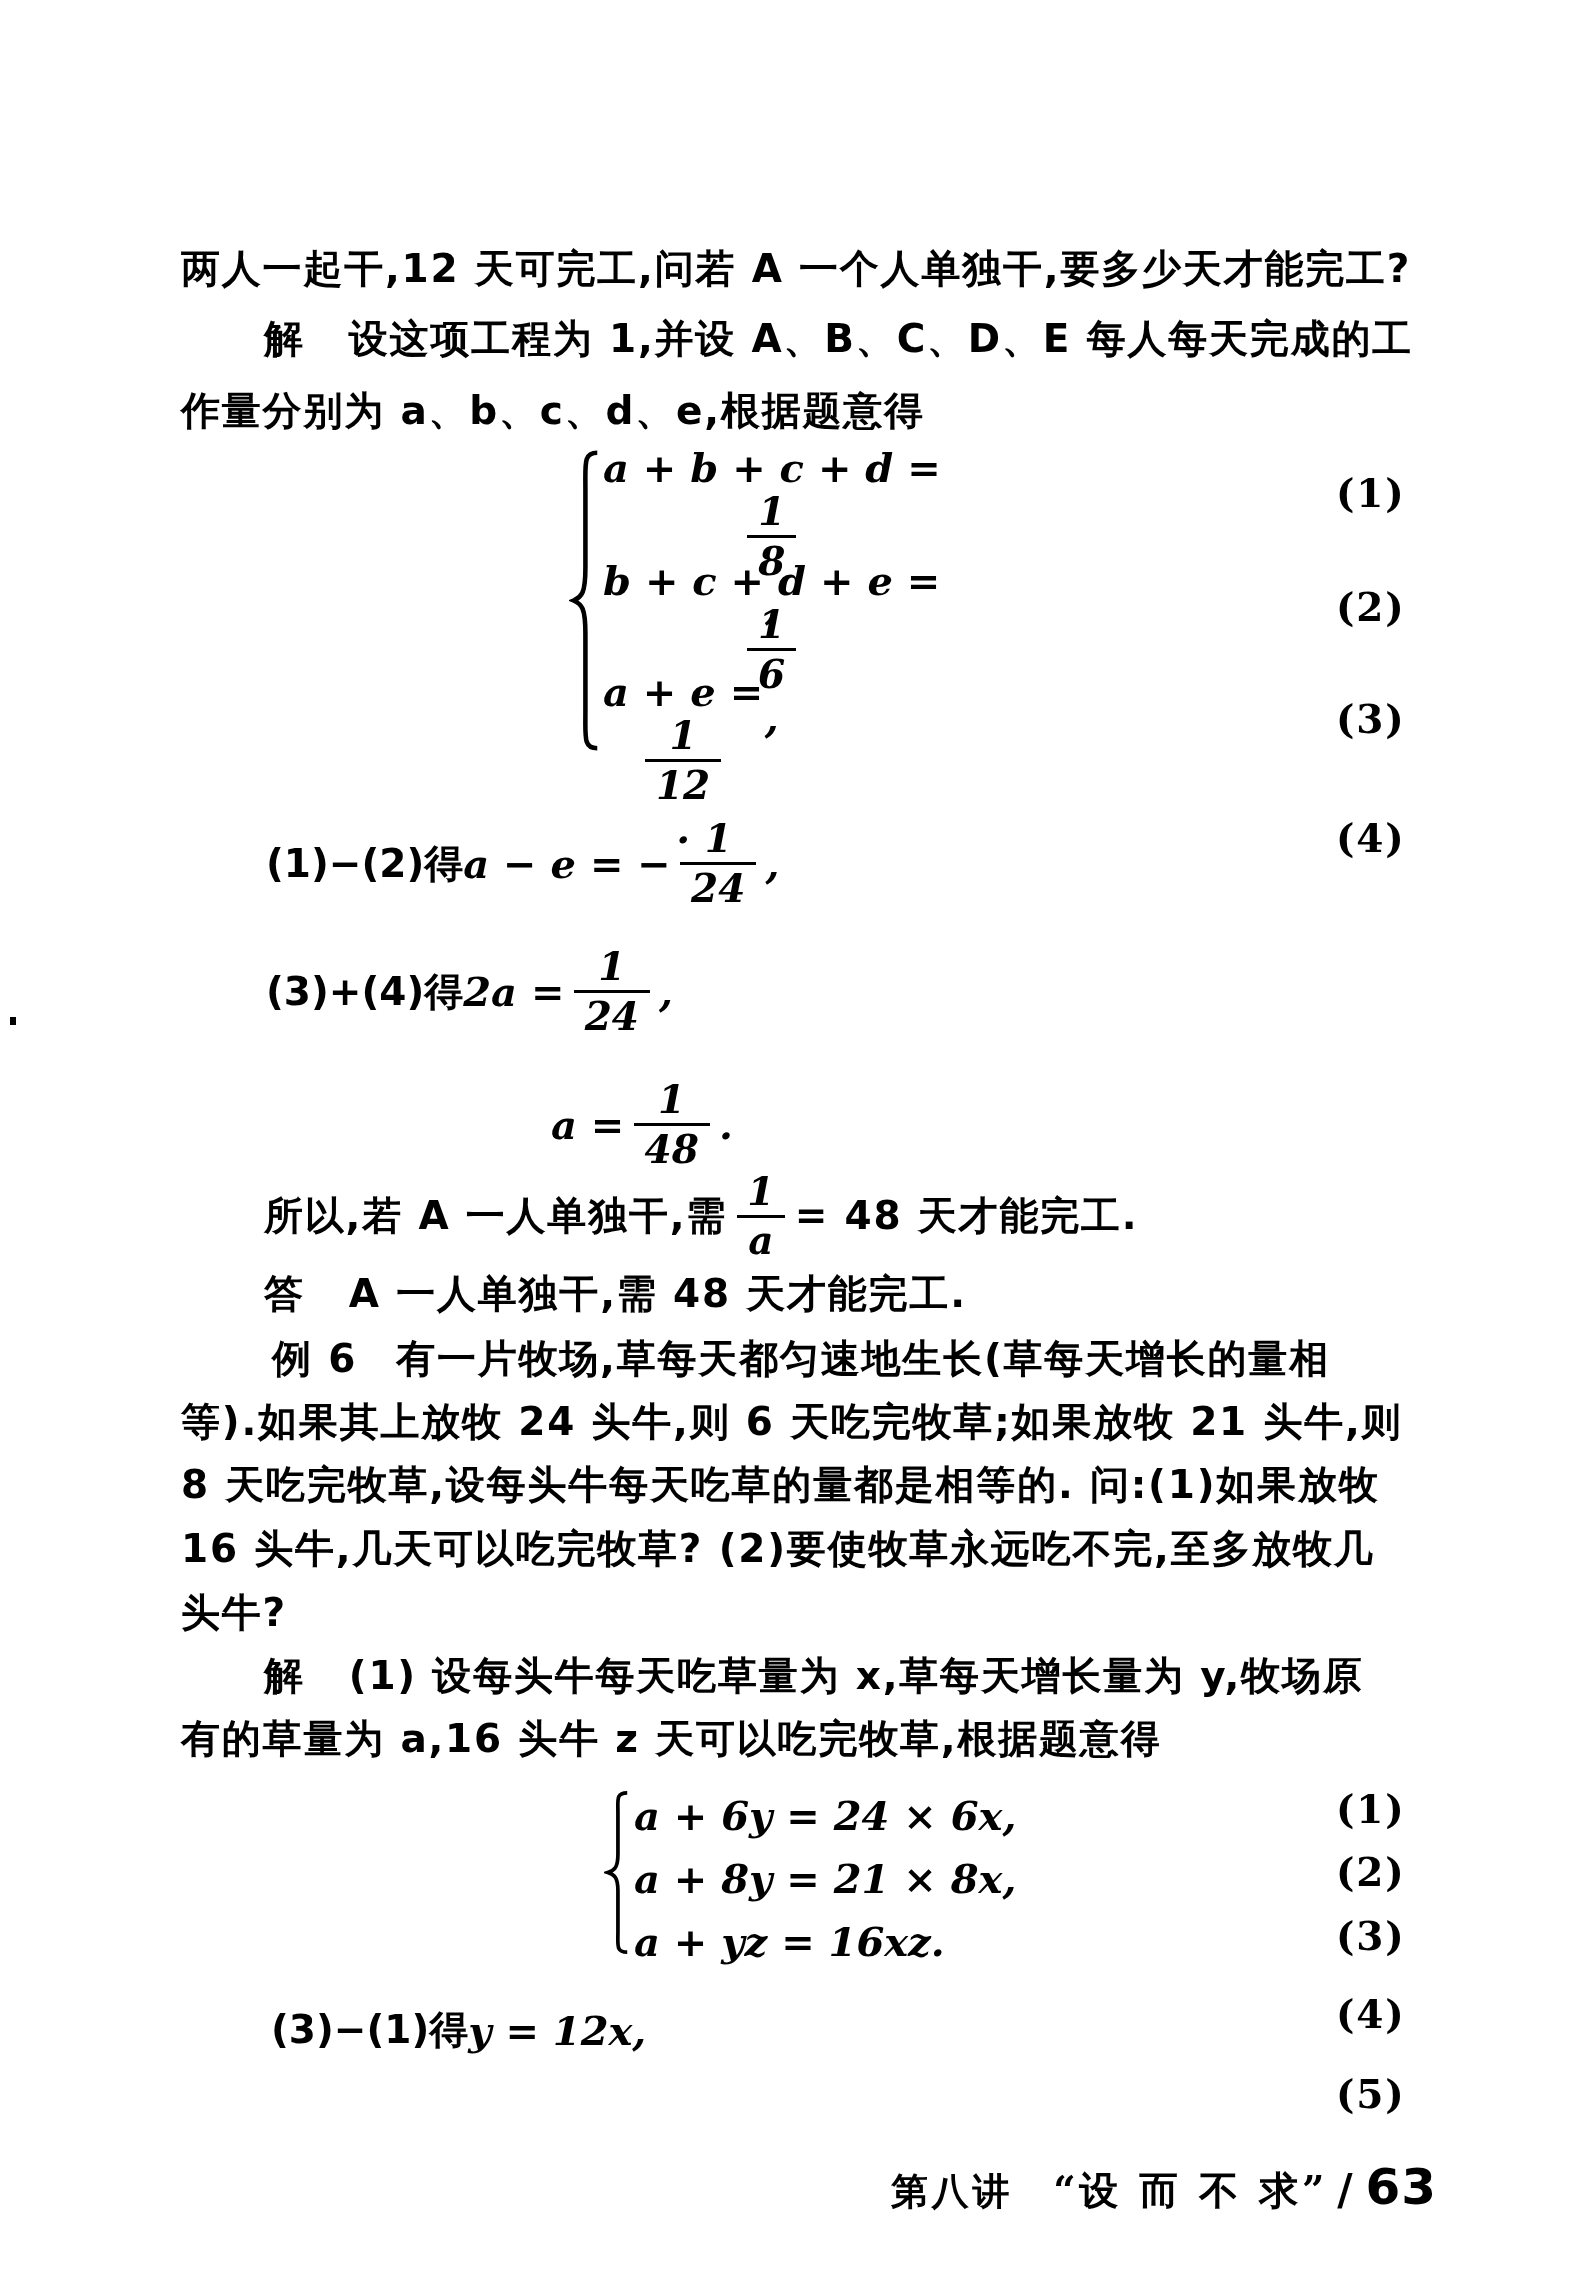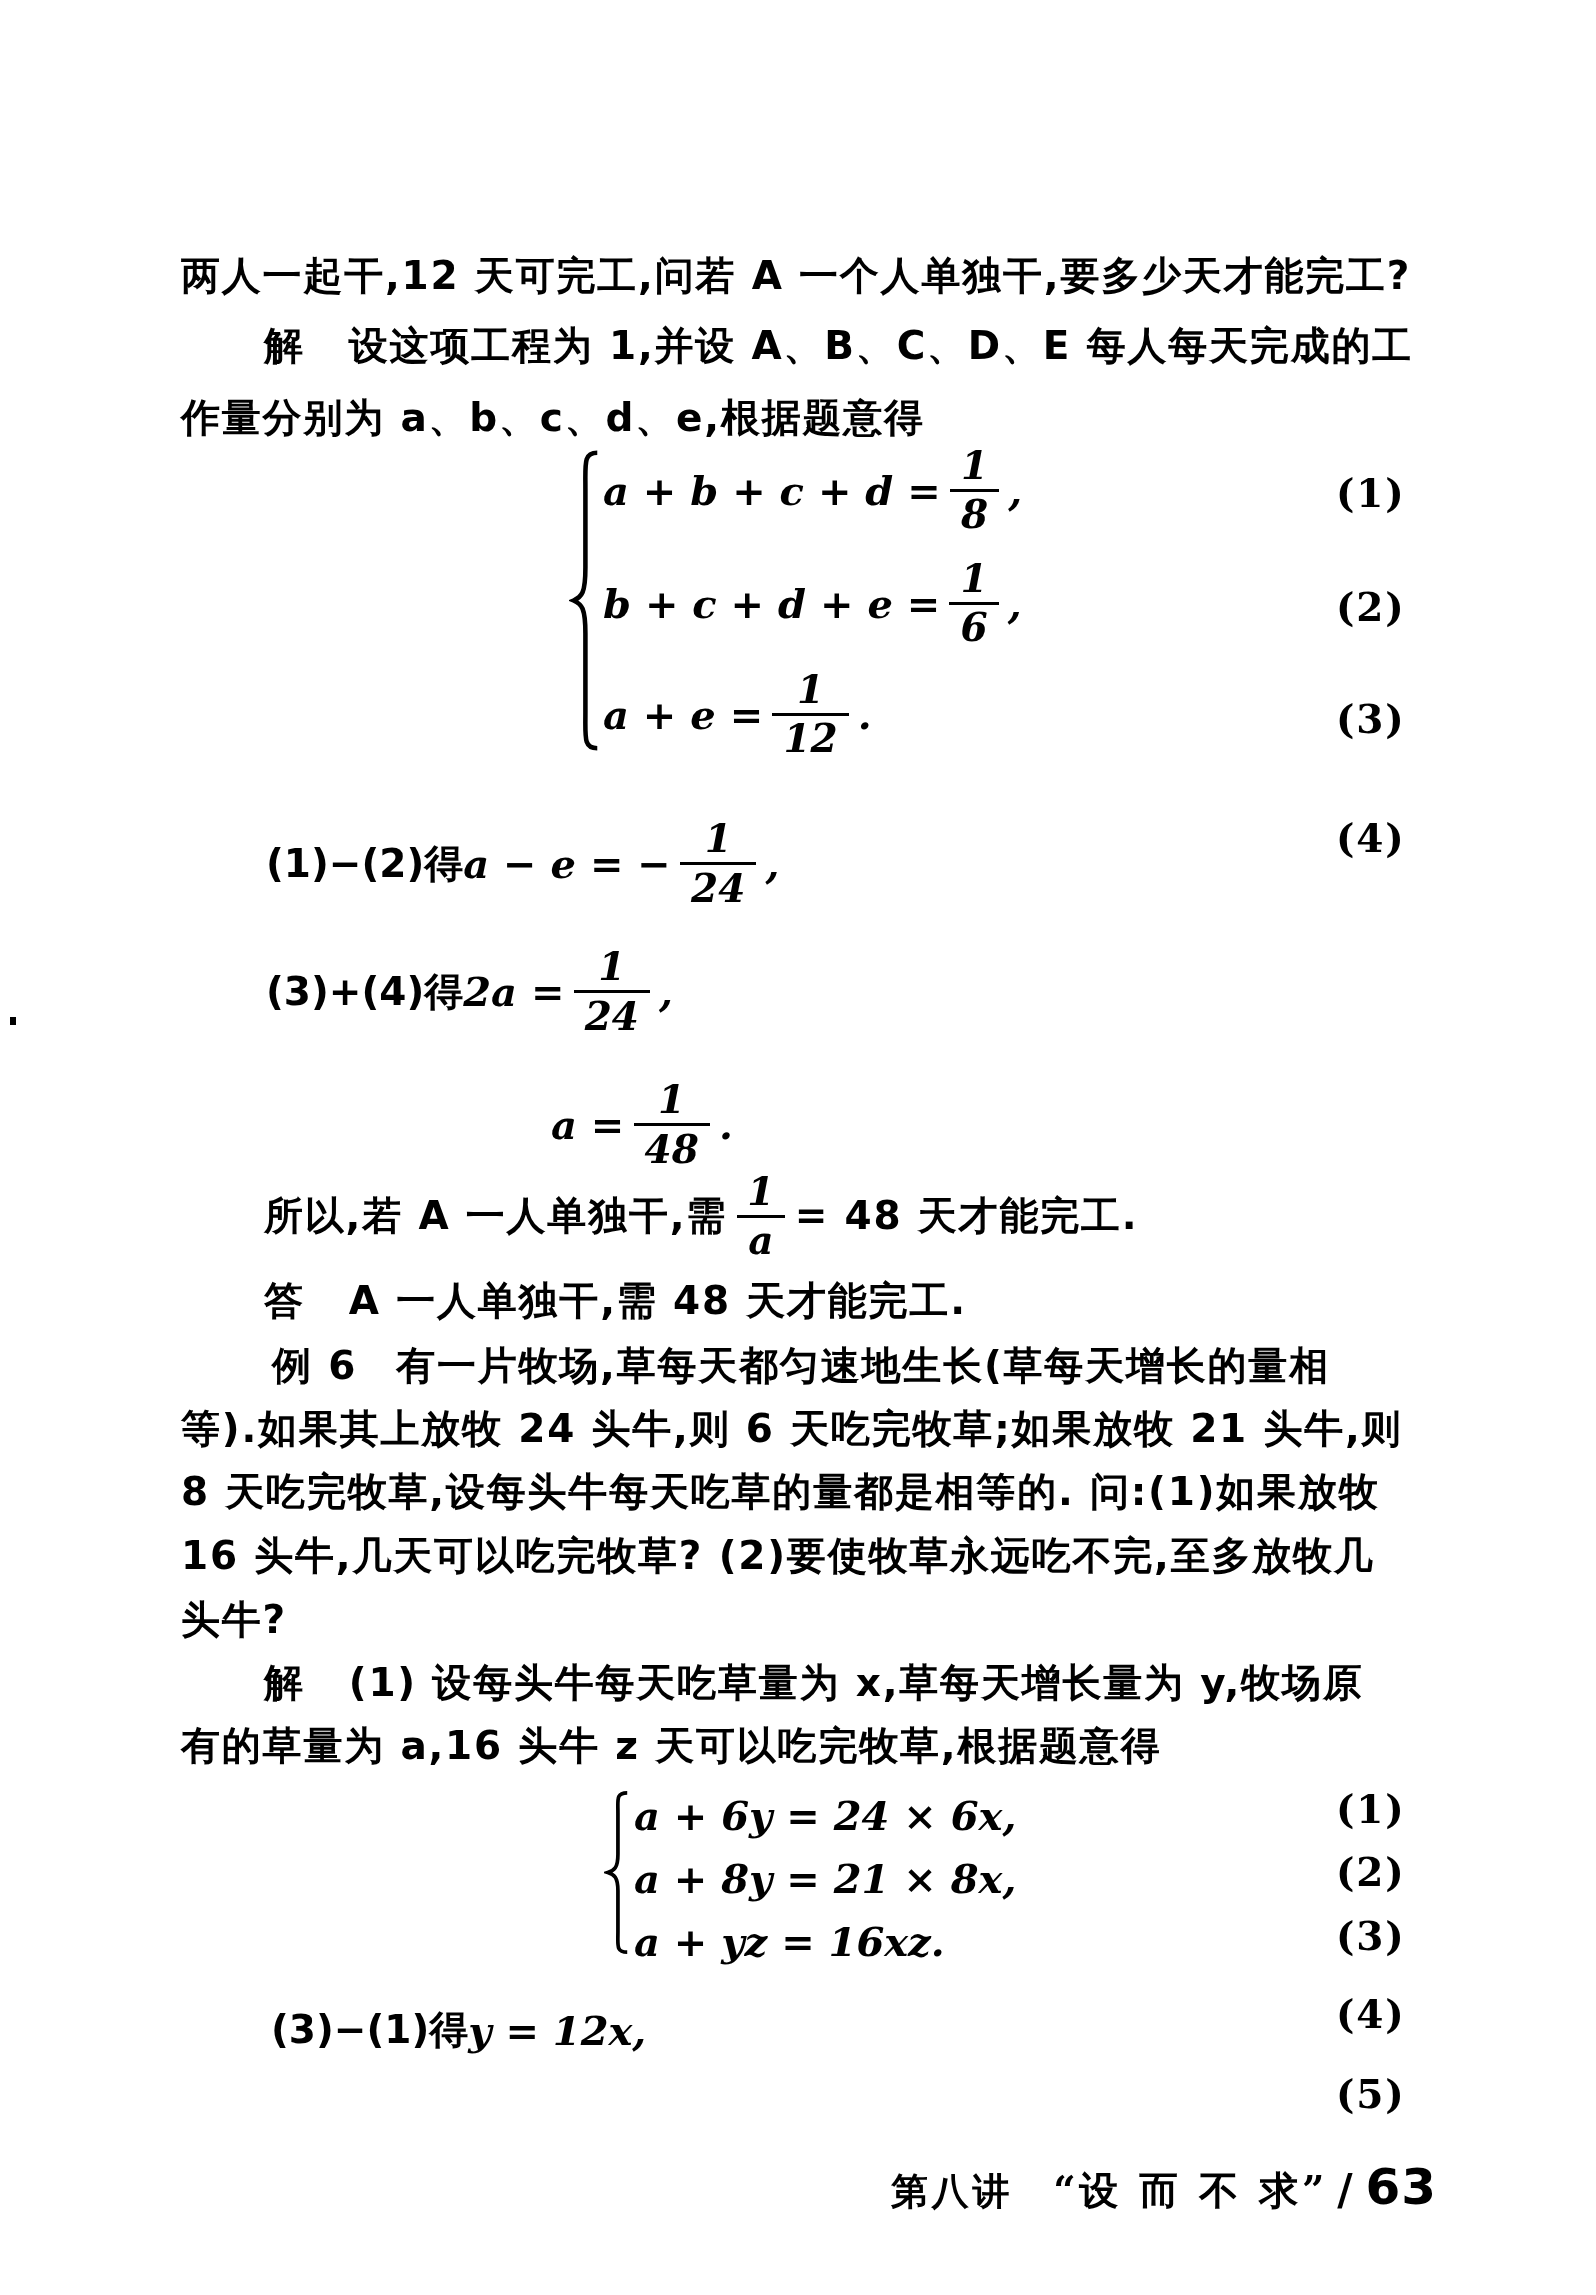--- a/index.html
+++ b/index.html
@@ -9,23 +9,22 @@
     background:#ffffff;
     overflow:hidden;
     color:#000;
     font-family:"DejaVu Sans",sans-serif;
   }
   
   .line{
     position:absolute;
     height:48px;
     display:flex;
-    align-items:flex-end;
-    white-space:nowrap;
-    margin-top:13px;
+    align-items:flex-start;
+    white-space:nowrap;
   }
   .cn{
     font-family:"DejaVu Sans",sans-serif;
     font-weight:bold;
     font-size:39px;
     letter-spacing:1.8px;
     white-space:nowrap;
   }
   .cn-label{margin-right:44px;}
   
@@ -57,21 +56,21 @@
   }
   .frac .num{display:block;padding:0 11px 2.8px;}
   .frac .den{display:block;border-top:3.7px solid #000;padding:2.8px 11px 0;}
   
   .eqrow{
     position:absolute;
     display:flex;
     align-items:center;
     white-space:nowrap;
   }
-  .sys1 .eqrow{left:603px;height:92px;}
+  .sys1 .eqrow{left:603px;height:92px;flex-direction:column;}
   .sys2 .eqrow{left:634px;height:44px;}
   .tag{
     position:absolute;
     left:1336px;
     font-family:"DejaVu Serif",serif;
     font-weight:bold;
     font-size:39px;
     letter-spacing:1.8px;
   }
   .brace{position:absolute;}

